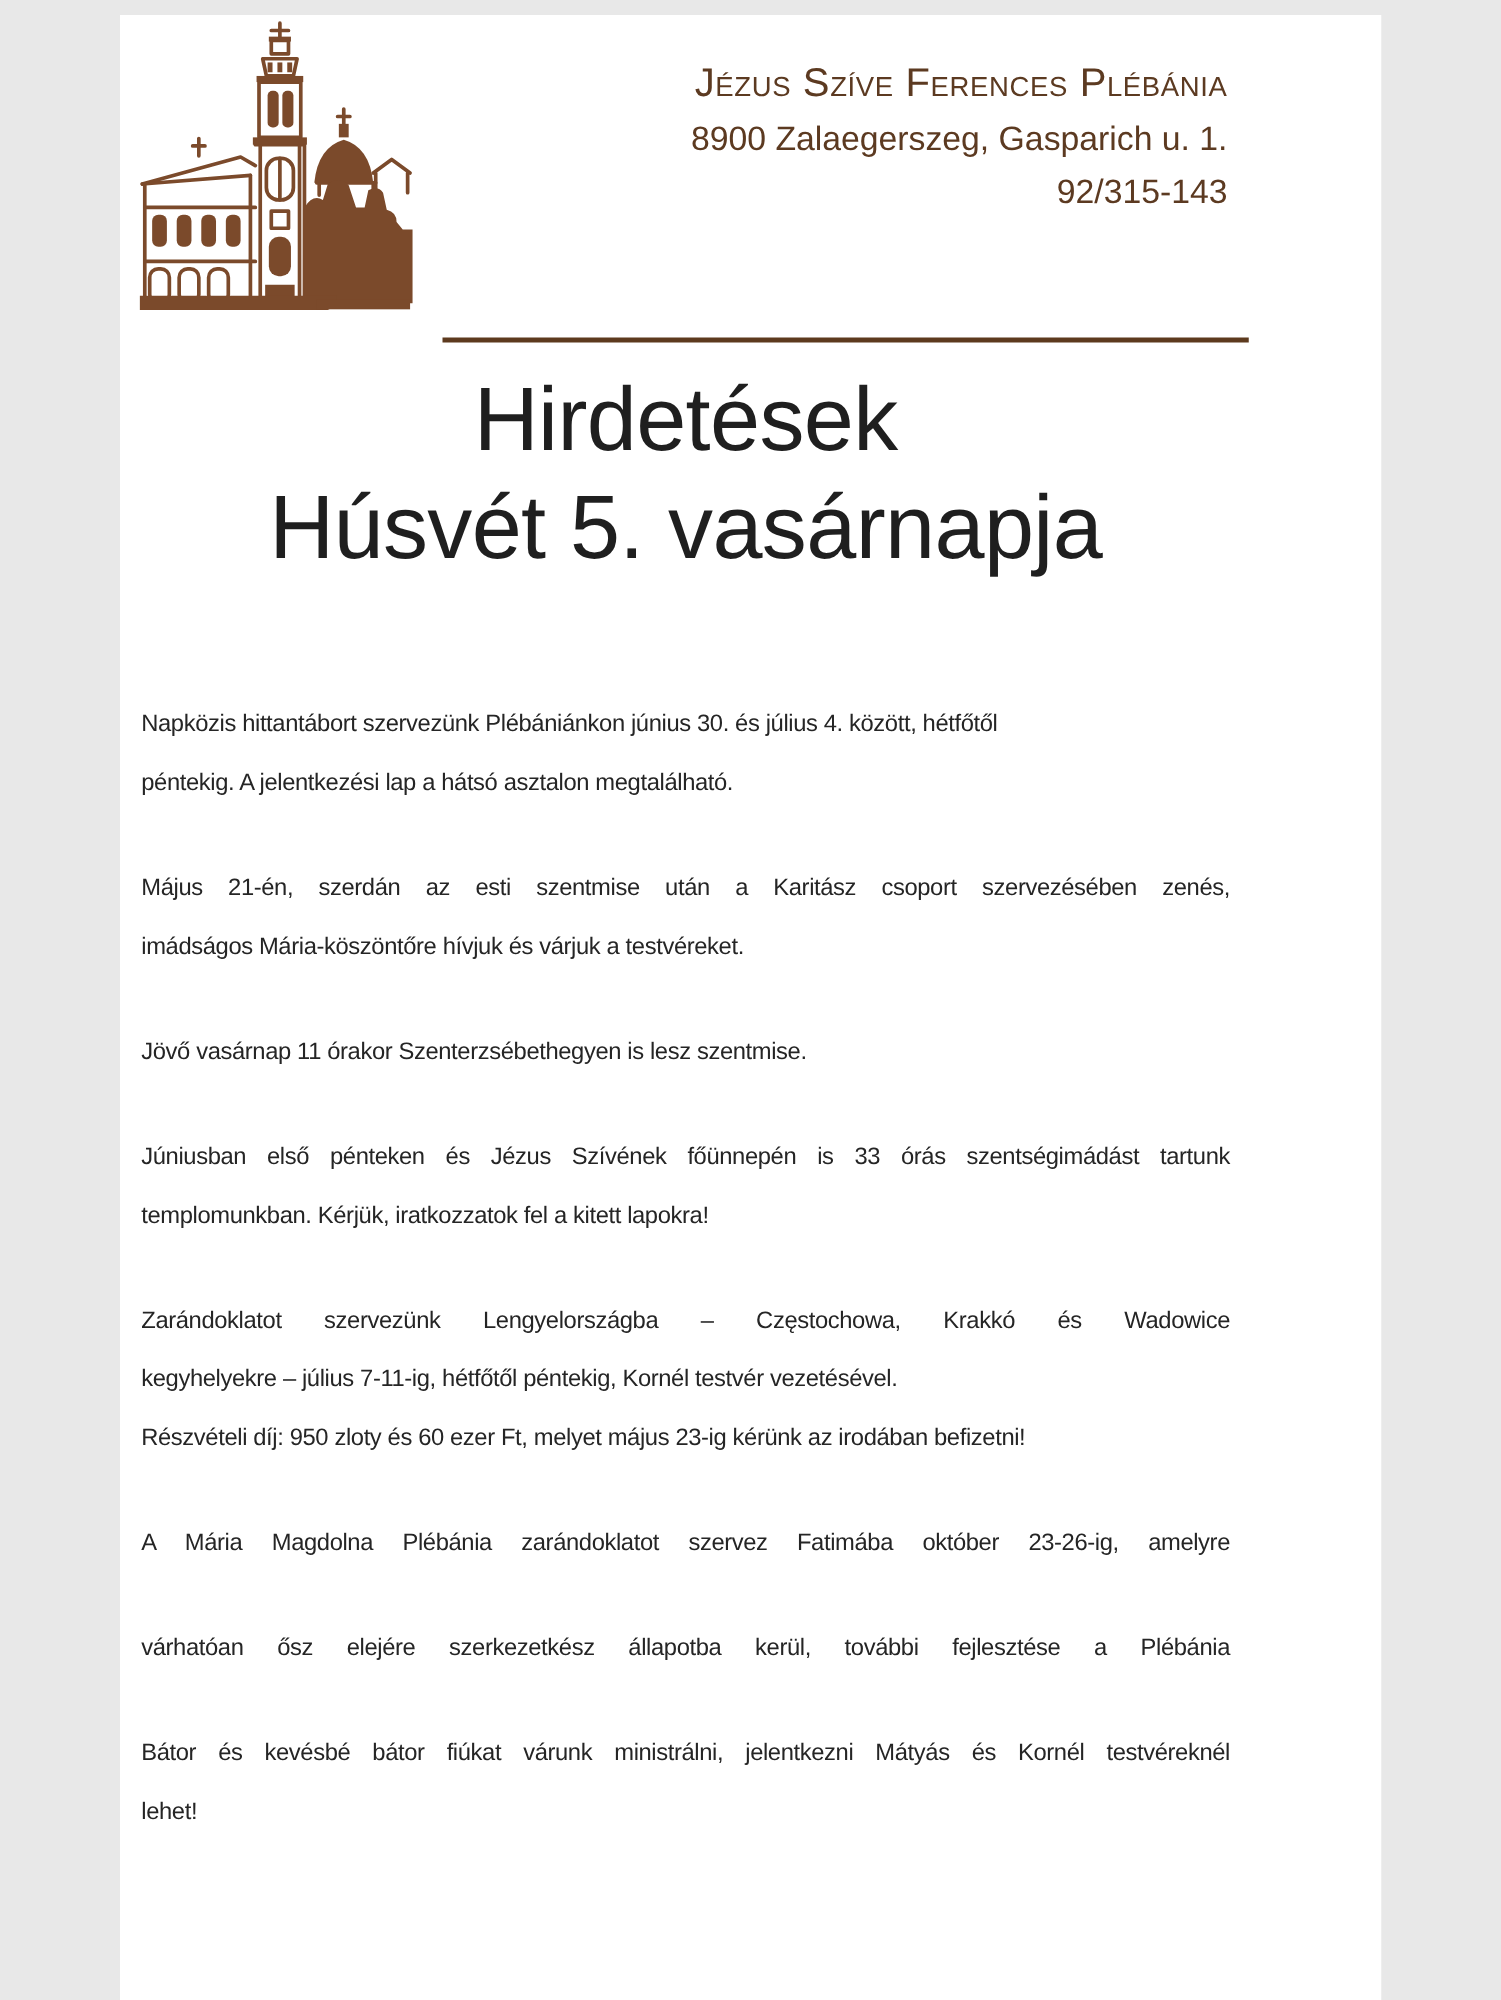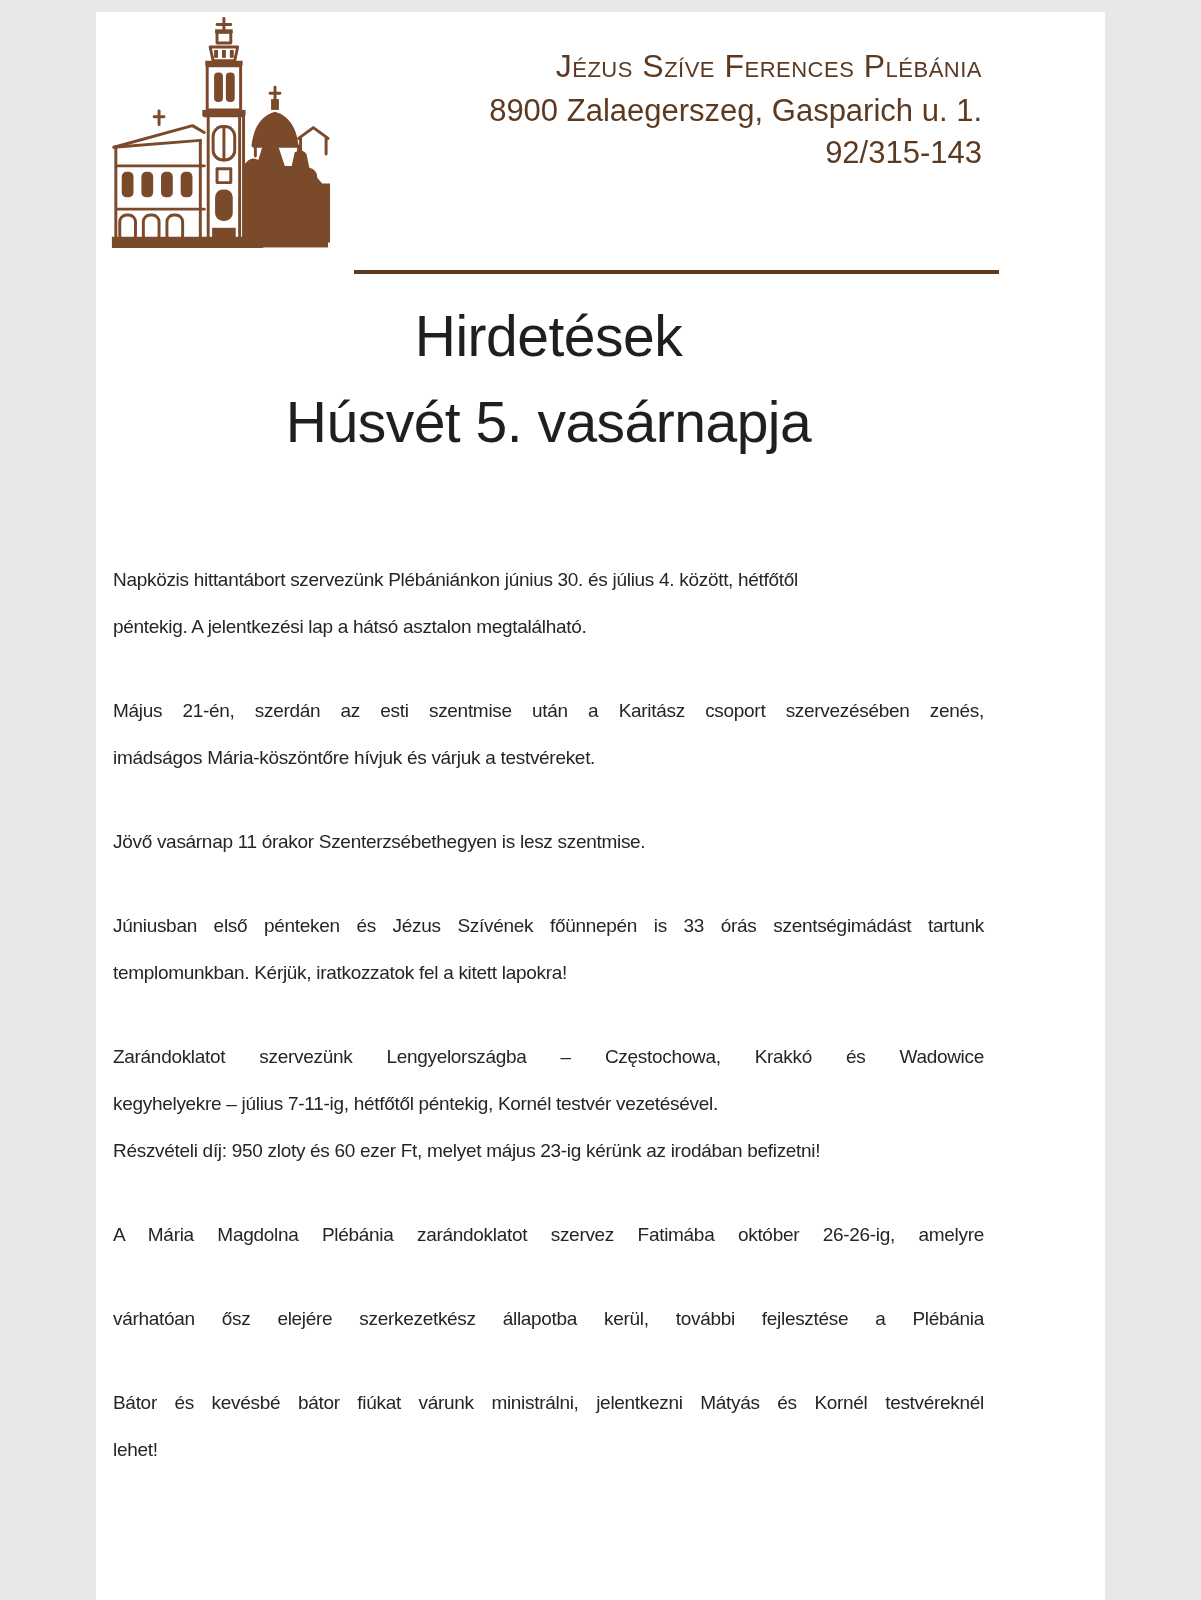--- a/index.html
+++ b/index.html
@@ -25,32 +25,32 @@
     color:#5c3a21;
     line-height:42px;
   }
   .org-name {
     font-size:32px;
     font-variant:small-caps;
     letter-spacing:.5px;
     line-height:48px;
     white-space:nowrap;
   }
-  .contact-line { font-size:31px; white-space:nowrap; }
+  .contact-line { font-size:27px; white-space:nowrap; }
   .rule {
     height:4px;
     background:#5d3a1e;
     margin:22px 106px 0 258px;
   }
   
   .content { margin:0 121px 0 17px; }
   .doc-title, .doc-subtitle {
     margin:0; text-align:center;
     font-weight:400; color:#1f1f1f;
-    font-size:57px; line-height:68px;
+    font-size:72px; line-height:68px;
     letter-spacing:-.5px;
   }
   .doc-title    { margin-top:28px; }
   .doc-subtitle { margin-top:18px; }
   
   .para { margin:37px 0 0 0; font-size:19px; letter-spacing:-.3px; }
   .para.first    { margin-top:100px; }
   .para.attached { margin-top:0; }
   .line {
     line-height:47px;
@@ -166,21 +166,21 @@
     <div class="para">
       <div class="line">Zarándoklatot szervezünk Lengyelországba – Częstochowa, Krakkó és Wadowice</div>
       <div class="line end">kegyhelyekre – július 7-11-ig, hétfőtől péntekig, Kornél testvér vezetésével.</div>
     </div>
 
     <div class="para attached">
       <div class="line end">Részvételi díj: 950 zloty és 60 ezer Ft, melyet május 23-ig kérünk az irodában befizetni!</div>
     </div>
 
     <div class="para">
-      <div class="line">A Mária Magdolna Plébánia zarándoklatot szervez Fatimába október 26-26-ig, amelyre</div>
+      <div class="line">A Mária Magdolna Plébánia zarándoklatot szervez Fatimába október 23-26-ig, amelyre</div>
     </div>
 
     <div class="para">
       <div class="line">várhatóan ősz elejére szerkezetkész állapotba kerül, további fejlesztése a Plébánia</div>
     </div>
 
     <div class="para">
       <div class="line">Bátor és kevésbé bátor fiúkat várunk ministrálni, jelentkezni Mátyás és Kornél testvéreknél</div>
       <div class="line end">lehet!</div>
     </div>

